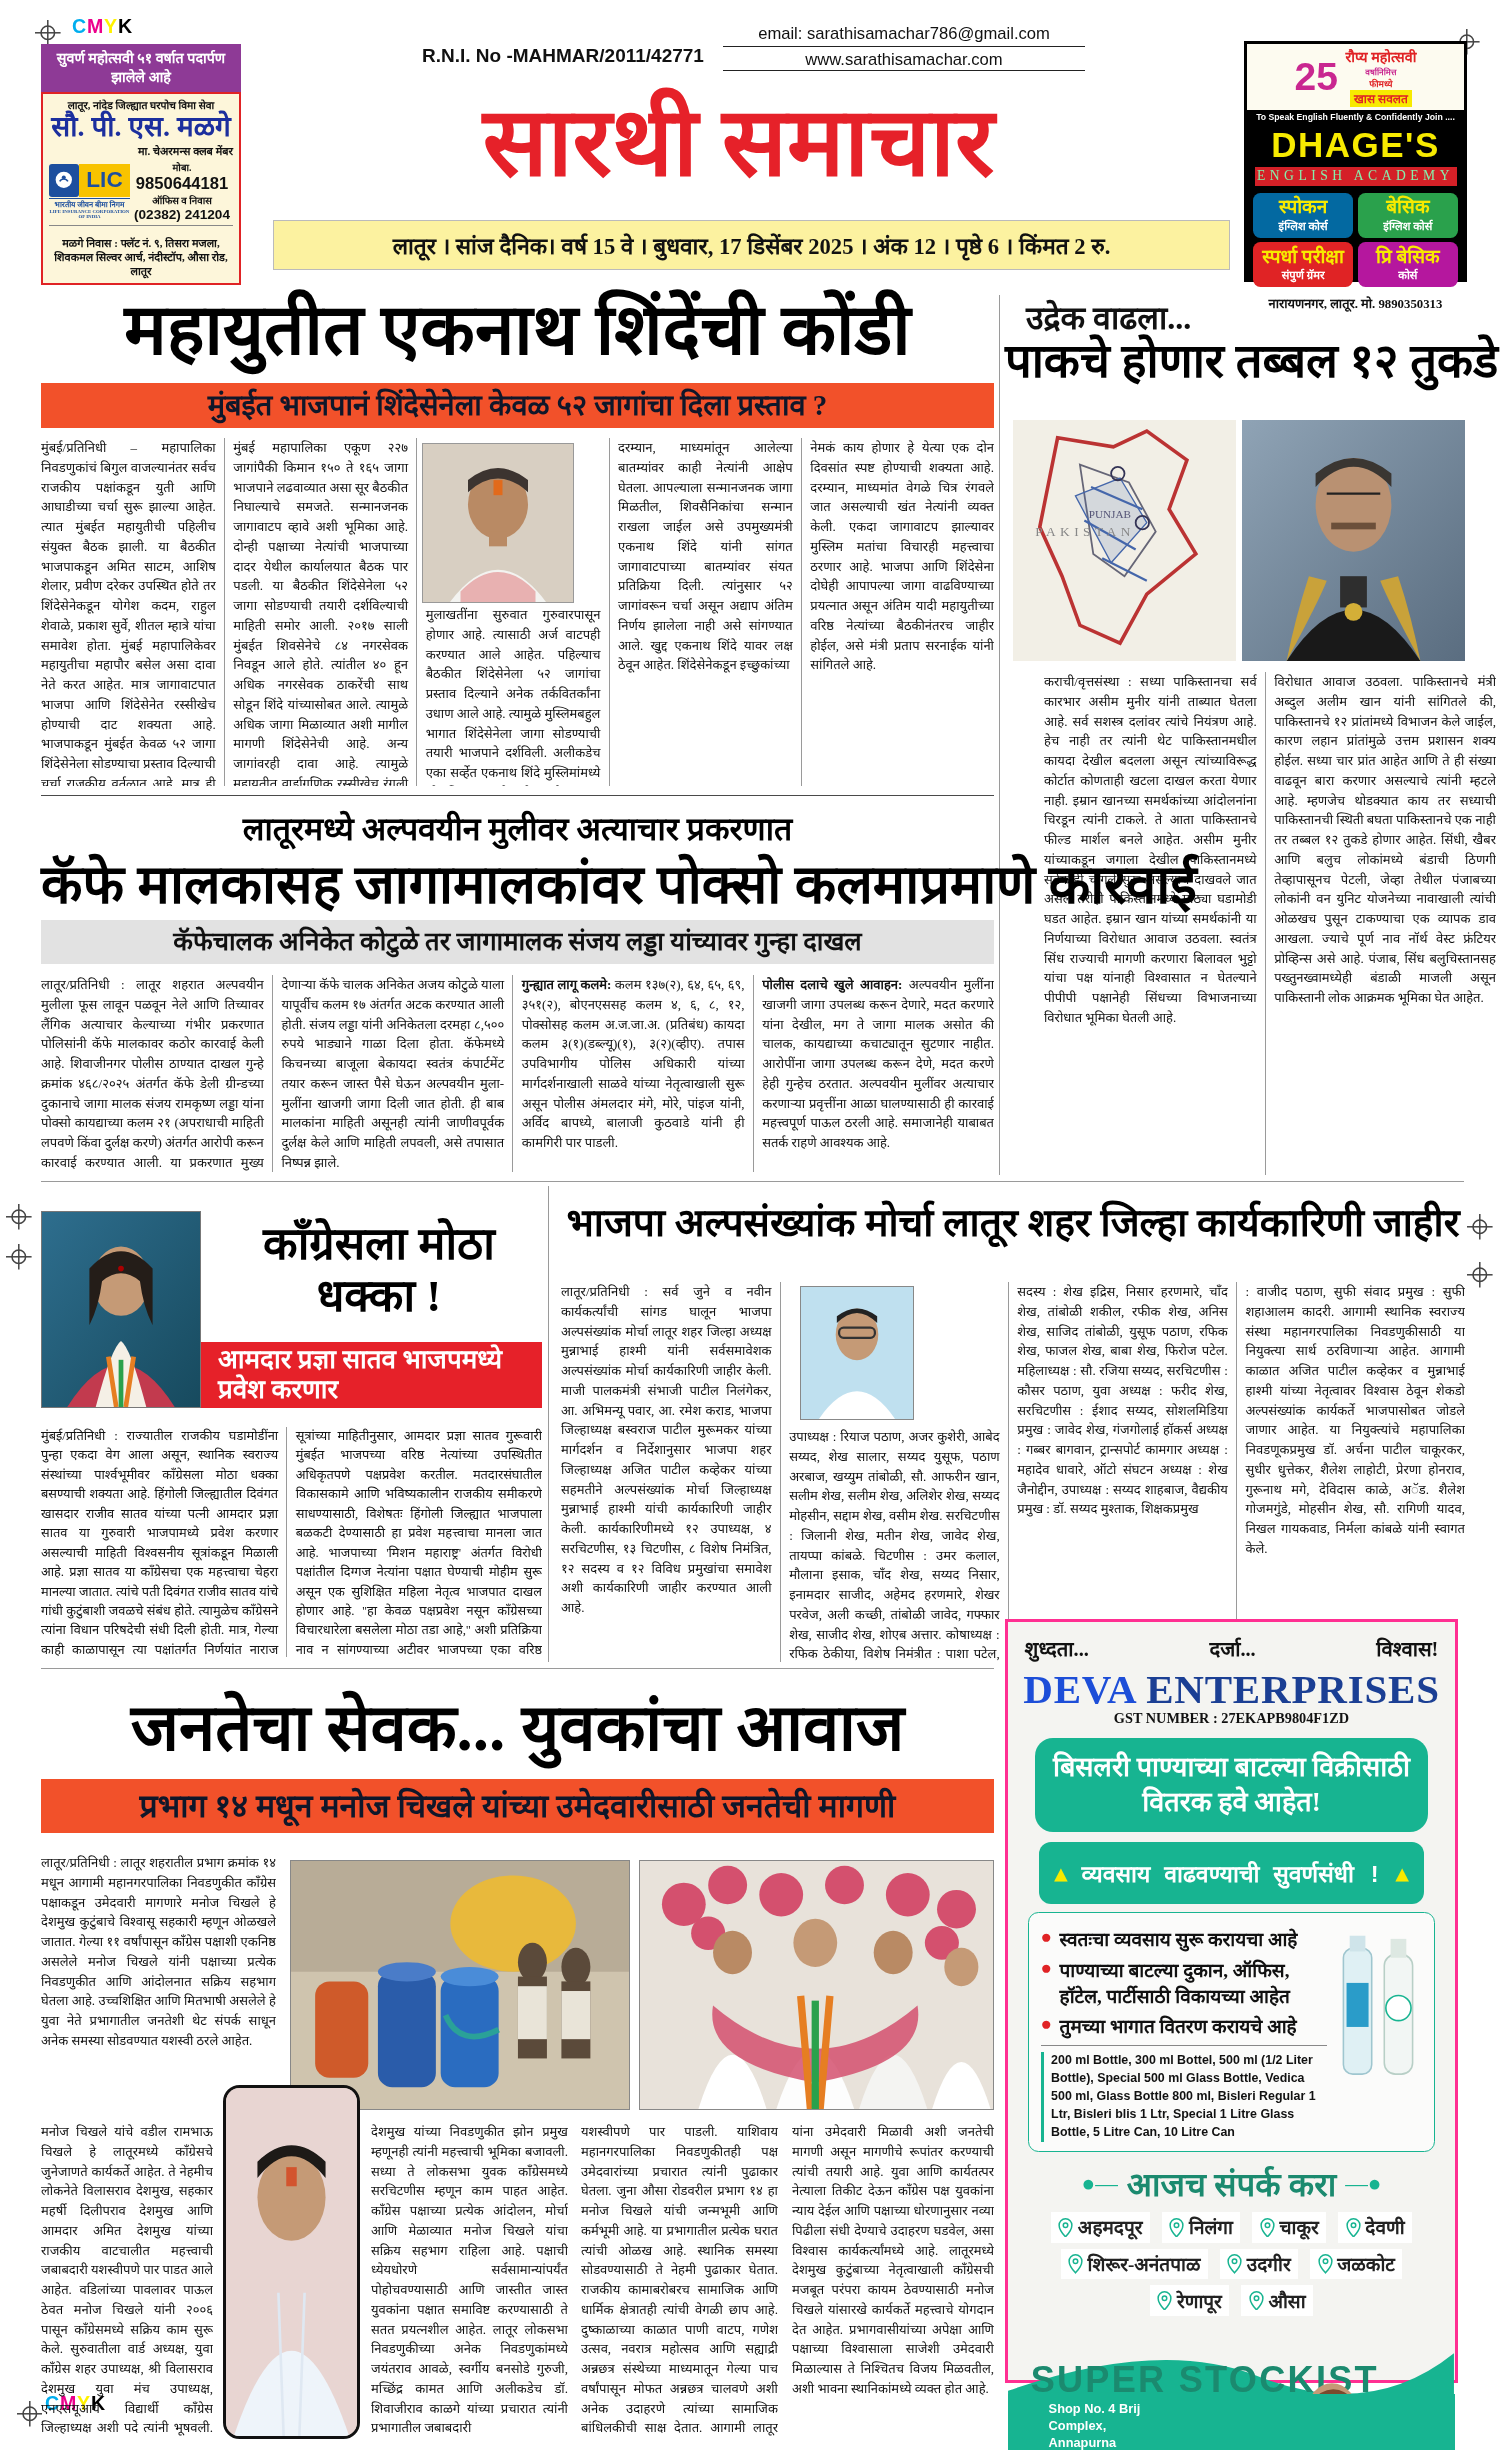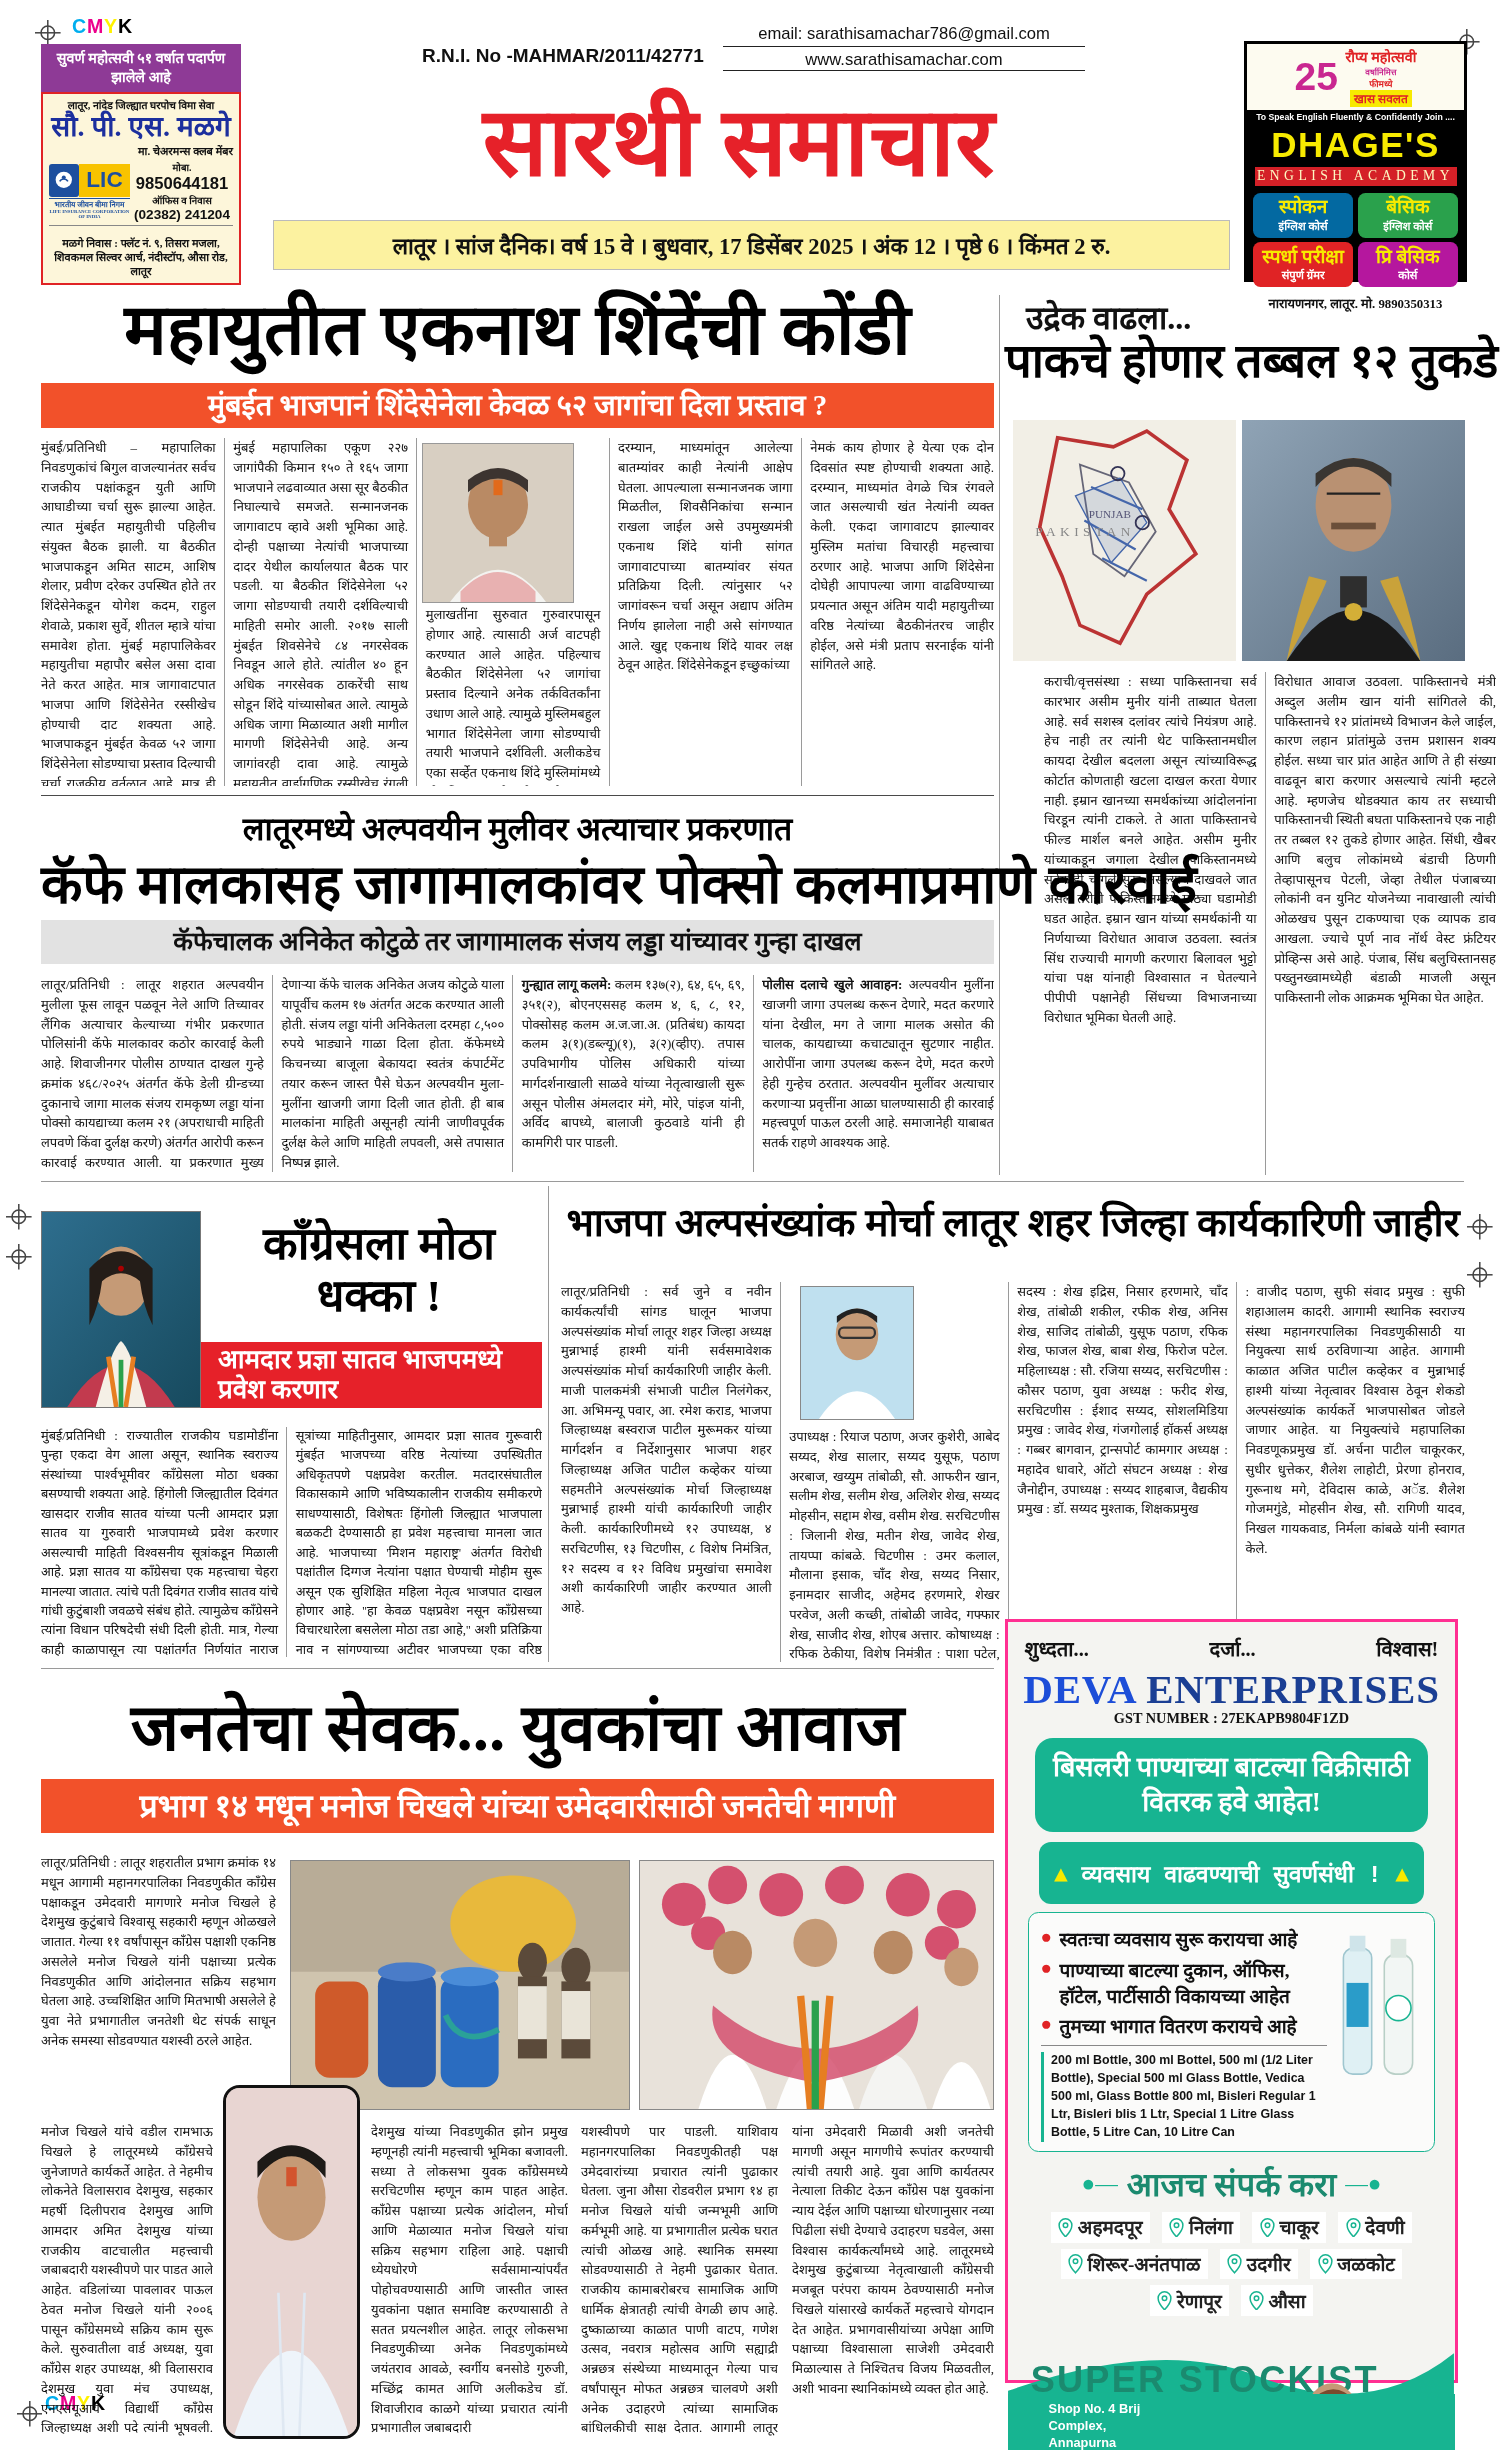--- a/index.html
+++ b/index.html
@@ -8,21 +8,21 @@
     position:relative; width:1506px; height:2450px; background:#ffffff;
     font-family:"Liberation Serif","DejaVu Serif",serif; color:#111;
     overflow:hidden; margin:0 auto;
   }
   .abs { position:absolute; }
   .jtext { text-align:justify; font-size:13px; line-height:1.52; color:#121212; }
   .colrow { display:flex; }
   .colrow > div { border-right:0.8px solid #9a9a9a; padding-right:8.3px; margin-right:8.3px; }
   .colrow > div:last-child { border-right:none; padding-right:0; margin-right:0; }
   .hl { font-weight:800; color:#000; text-align:center; }
-  .deckbar { color:#ffffff; font-weight:bold; text-align:center; }
+  .deckbar { color:#0f172a; font-weight:bold; text-align:center; }
   .regmark { width:25.6px; height:25.6px; }
   .regmark svg { width:100%; height:100%; }
   .cmyk { font-family:"Liberation Sans","DejaVu Sans",sans-serif; font-weight:bold; font-size:19.6px; letter-spacing:0.8px; }
   .cmyk .c{color:#00aeef}.cmyk .m{color:#ec008c}.cmyk .y{color:#fff200}.cmyk .k{color:#000}
   .photo { background:#cfc8bd; position:absolute; overflow:hidden; }
   .photo svg { width:100%; height:100%; display:block; }
   .rule-h { border-top:1.5px solid #4a4a4a; }
   .rule-thin { border-top:0.8px solid #9a9a9a; }
   
   .lic-purple { background:#8e3a96; color:#fff; font-weight:bold; text-align:center; font-size:14.3px; line-height:1.35; padding:4.5px 3px; }
@@ -139,21 +139,21 @@
       <span style="font-size:39px;font-weight:800;color:#c92790;font-family:'Liberation Sans',sans-serif;">25</span>
       <span style="text-align:center;">
         <span style="display:block;color:#e02325;font-size:14.3px;font-weight:800;">रौप्य महोत्सवी</span>
         <span style="display:block;color:#c92790;font-size:8.3px;font-weight:bold;">वर्षानिमित्त</span>
         <span style="display:block;color:#e02325;font-size:9px;font-weight:bold;">फीमध्ये</span>
         <span style="display:inline-block;color:#e02325;font-size:12px;font-weight:800;background:#f7ea00;padding:0 4.5px;">खास सवलत</span>
       </span>
     </div>
     <div style="color:#fff;font-size:8.7px;font-weight:bold;text-align:center;padding:2.3px 0;font-family:'Liberation Sans',sans-serif;">To Speak English Fluently &amp; Confidently Join ....</div>
     <div style="color:#f7ea00;font-size:35px;font-weight:800;text-align:center;letter-spacing:1.5px;font-family:'Liberation Sans',sans-serif;">DHAGE'S</div>
-    <div style="background:#d42027;color:#fef9c3;font-size:13.6px;letter-spacing:4.5px;text-align:center;margin:2.3px 7.5px;padding:1.5px 0;">ENGLISH ACADEMY</div>
+    <div style="background:#d42027;color:#86efac;font-size:13.6px;letter-spacing:4.5px;text-align:center;margin:2.3px 7.5px;padding:1.5px 0;">ENGLISH ACADEMY</div>
     <div style="display:grid;grid-template-columns:1fr 1fr;gap:4.5px;padding:4.5px 6px;">
       <div class="course" style="background:#0369a1;">
           <span class="big">स्पोकन</span>
           <span class="sm">इंग्लिश कोर्स</span>
         </div>
       <div class="course" style="background:#2aa14c;">
           <span class="big">बेसिक</span>
           <span class="sm">इंग्लिश कोर्स</span>
         </div>
       <div class="course" style="background:#e02325;">

